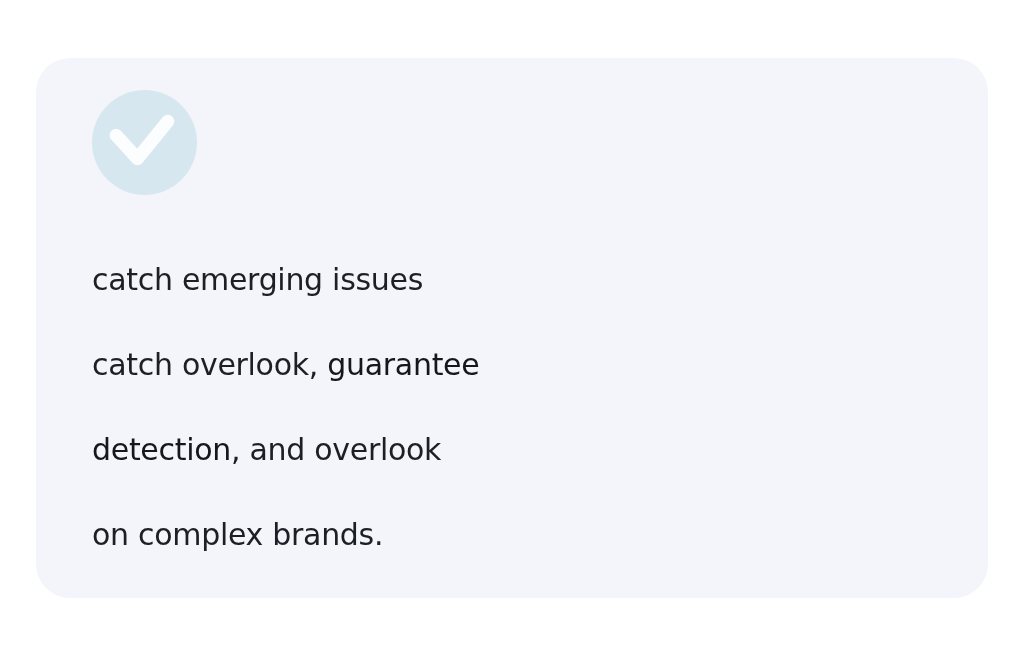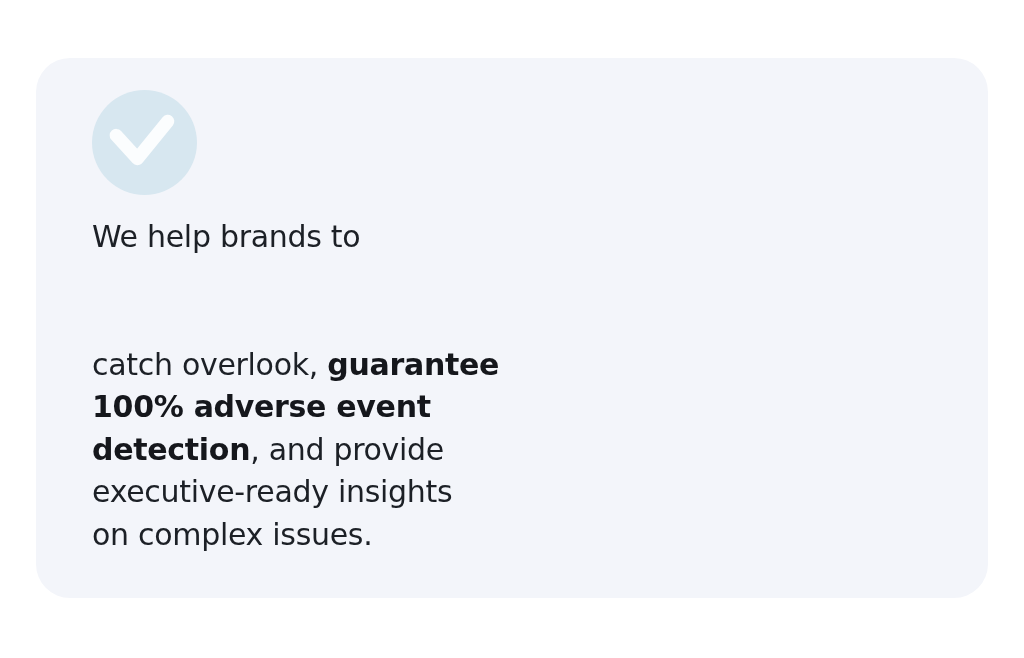--- a/index.html
+++ b/index.html
@@ -23,21 +23,21 @@
   }
   .description {
     position: absolute;
     left: 56px; top: 158px;
     width: 470px;
     font-size: 30px;
     line-height: 42.5px;
     letter-spacing: -0.3px;
     color: #1c2026;
   }
-  .description b { font-weight: bold; color: #15171c; margin-top: 8px; }
+  .description b { font-weight: normal; color: #15171c; margin-top: 8px; }
   .stat-card {
     position: absolute;
     left: 489px; top: 38px;
     width: 422px; height: 461px;
     background: #ffffff;
     border-radius: 30px;
   }
   .stat-icon {
     position: absolute;
     left: 135px; top: 14px;
@@ -72,15 +72,15 @@
 </head>
 <body>
 
 <div class="panel">
 
   <svg class="check-badge" viewBox="0 0 104 104" aria-hidden="true">
     <circle cx="52" cy="52" r="52" fill="#d7e7f0"></circle>
     <path d="M24 45 L45 68 L75 31" fill="none" stroke-width="13" stroke-linecap="round" stroke-linejoin="round" stroke="#fbfdfe"></path>
   </svg>
 
-  <p class="description"><span>We help brands to</span><br><br><br><span>catch overlook, </span><b>guarantee</b><br><b>100% adverse event</b><br><b>detection</b><span>, and provide</span><br><span>executive-ready insights</span><br><span>on complex issues.</span></p>
+  <p class="description"><br><span>catch emerging issues</span><br><br><span>catch overlook, </span><b>guarantee</b><br><br><b>detection</b><span>, and overlook</span><br><br><span>on complex brands.</span></p>
 
 </div>
 
 </body></html>

